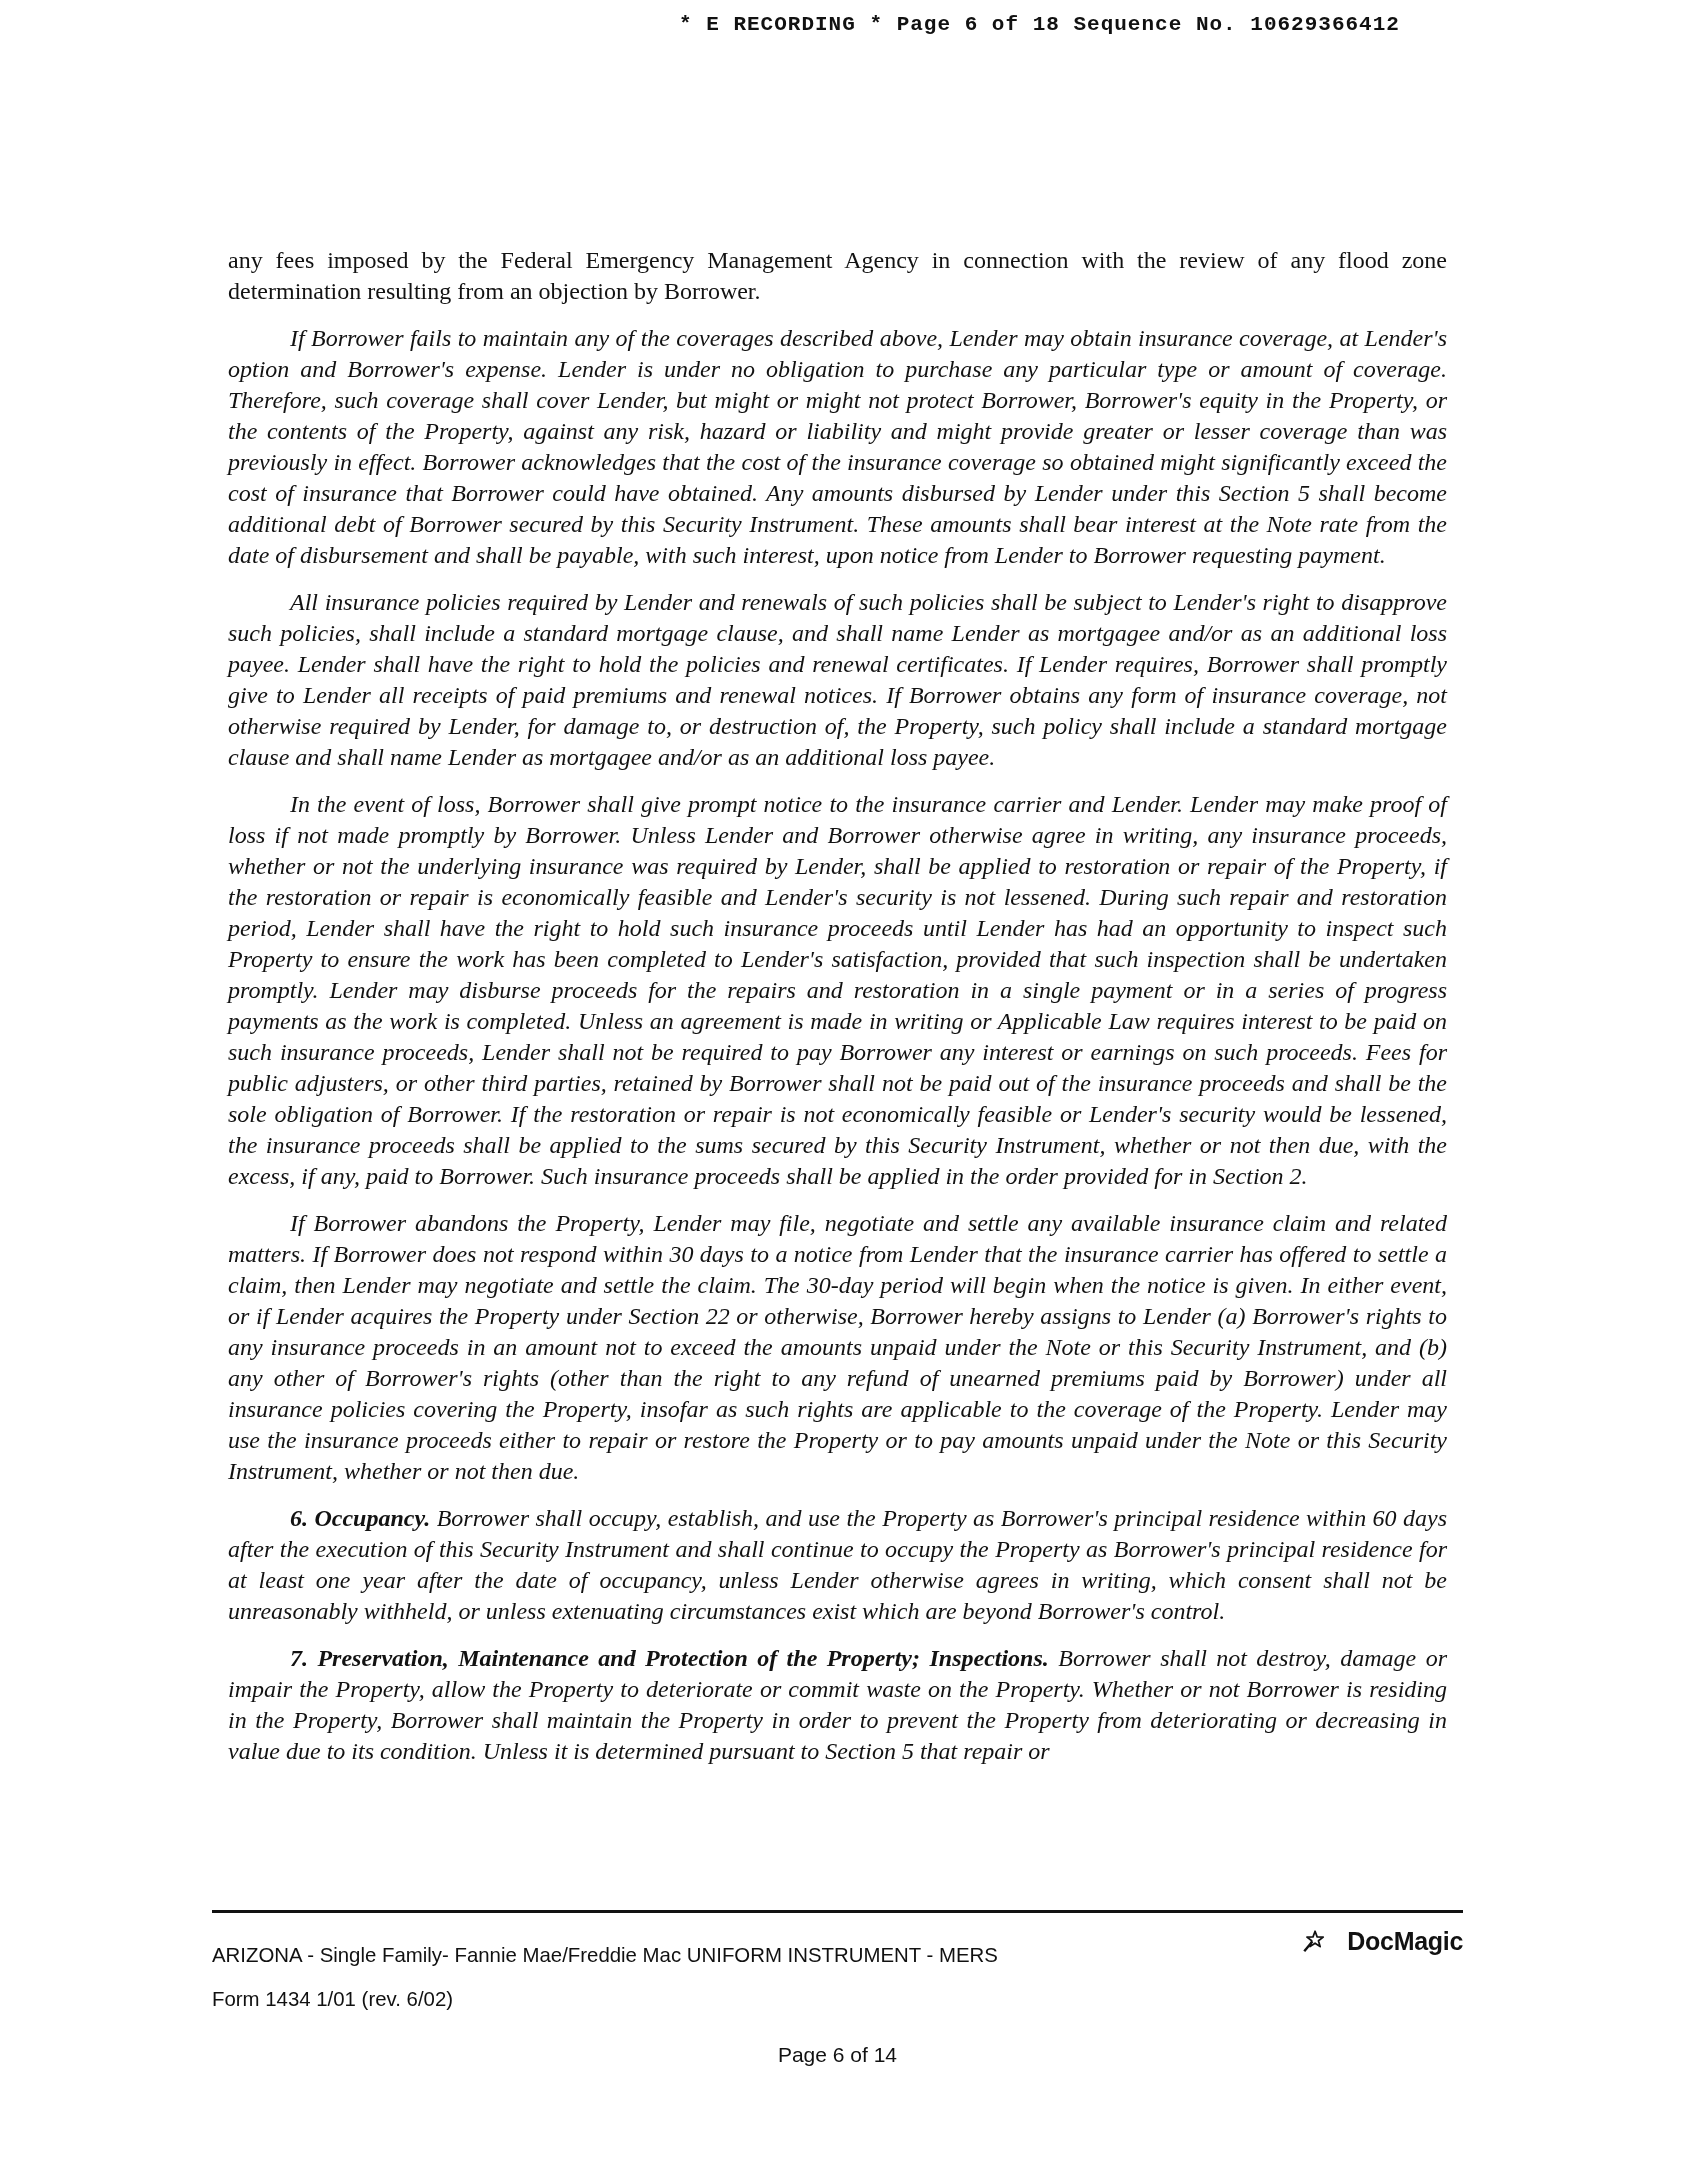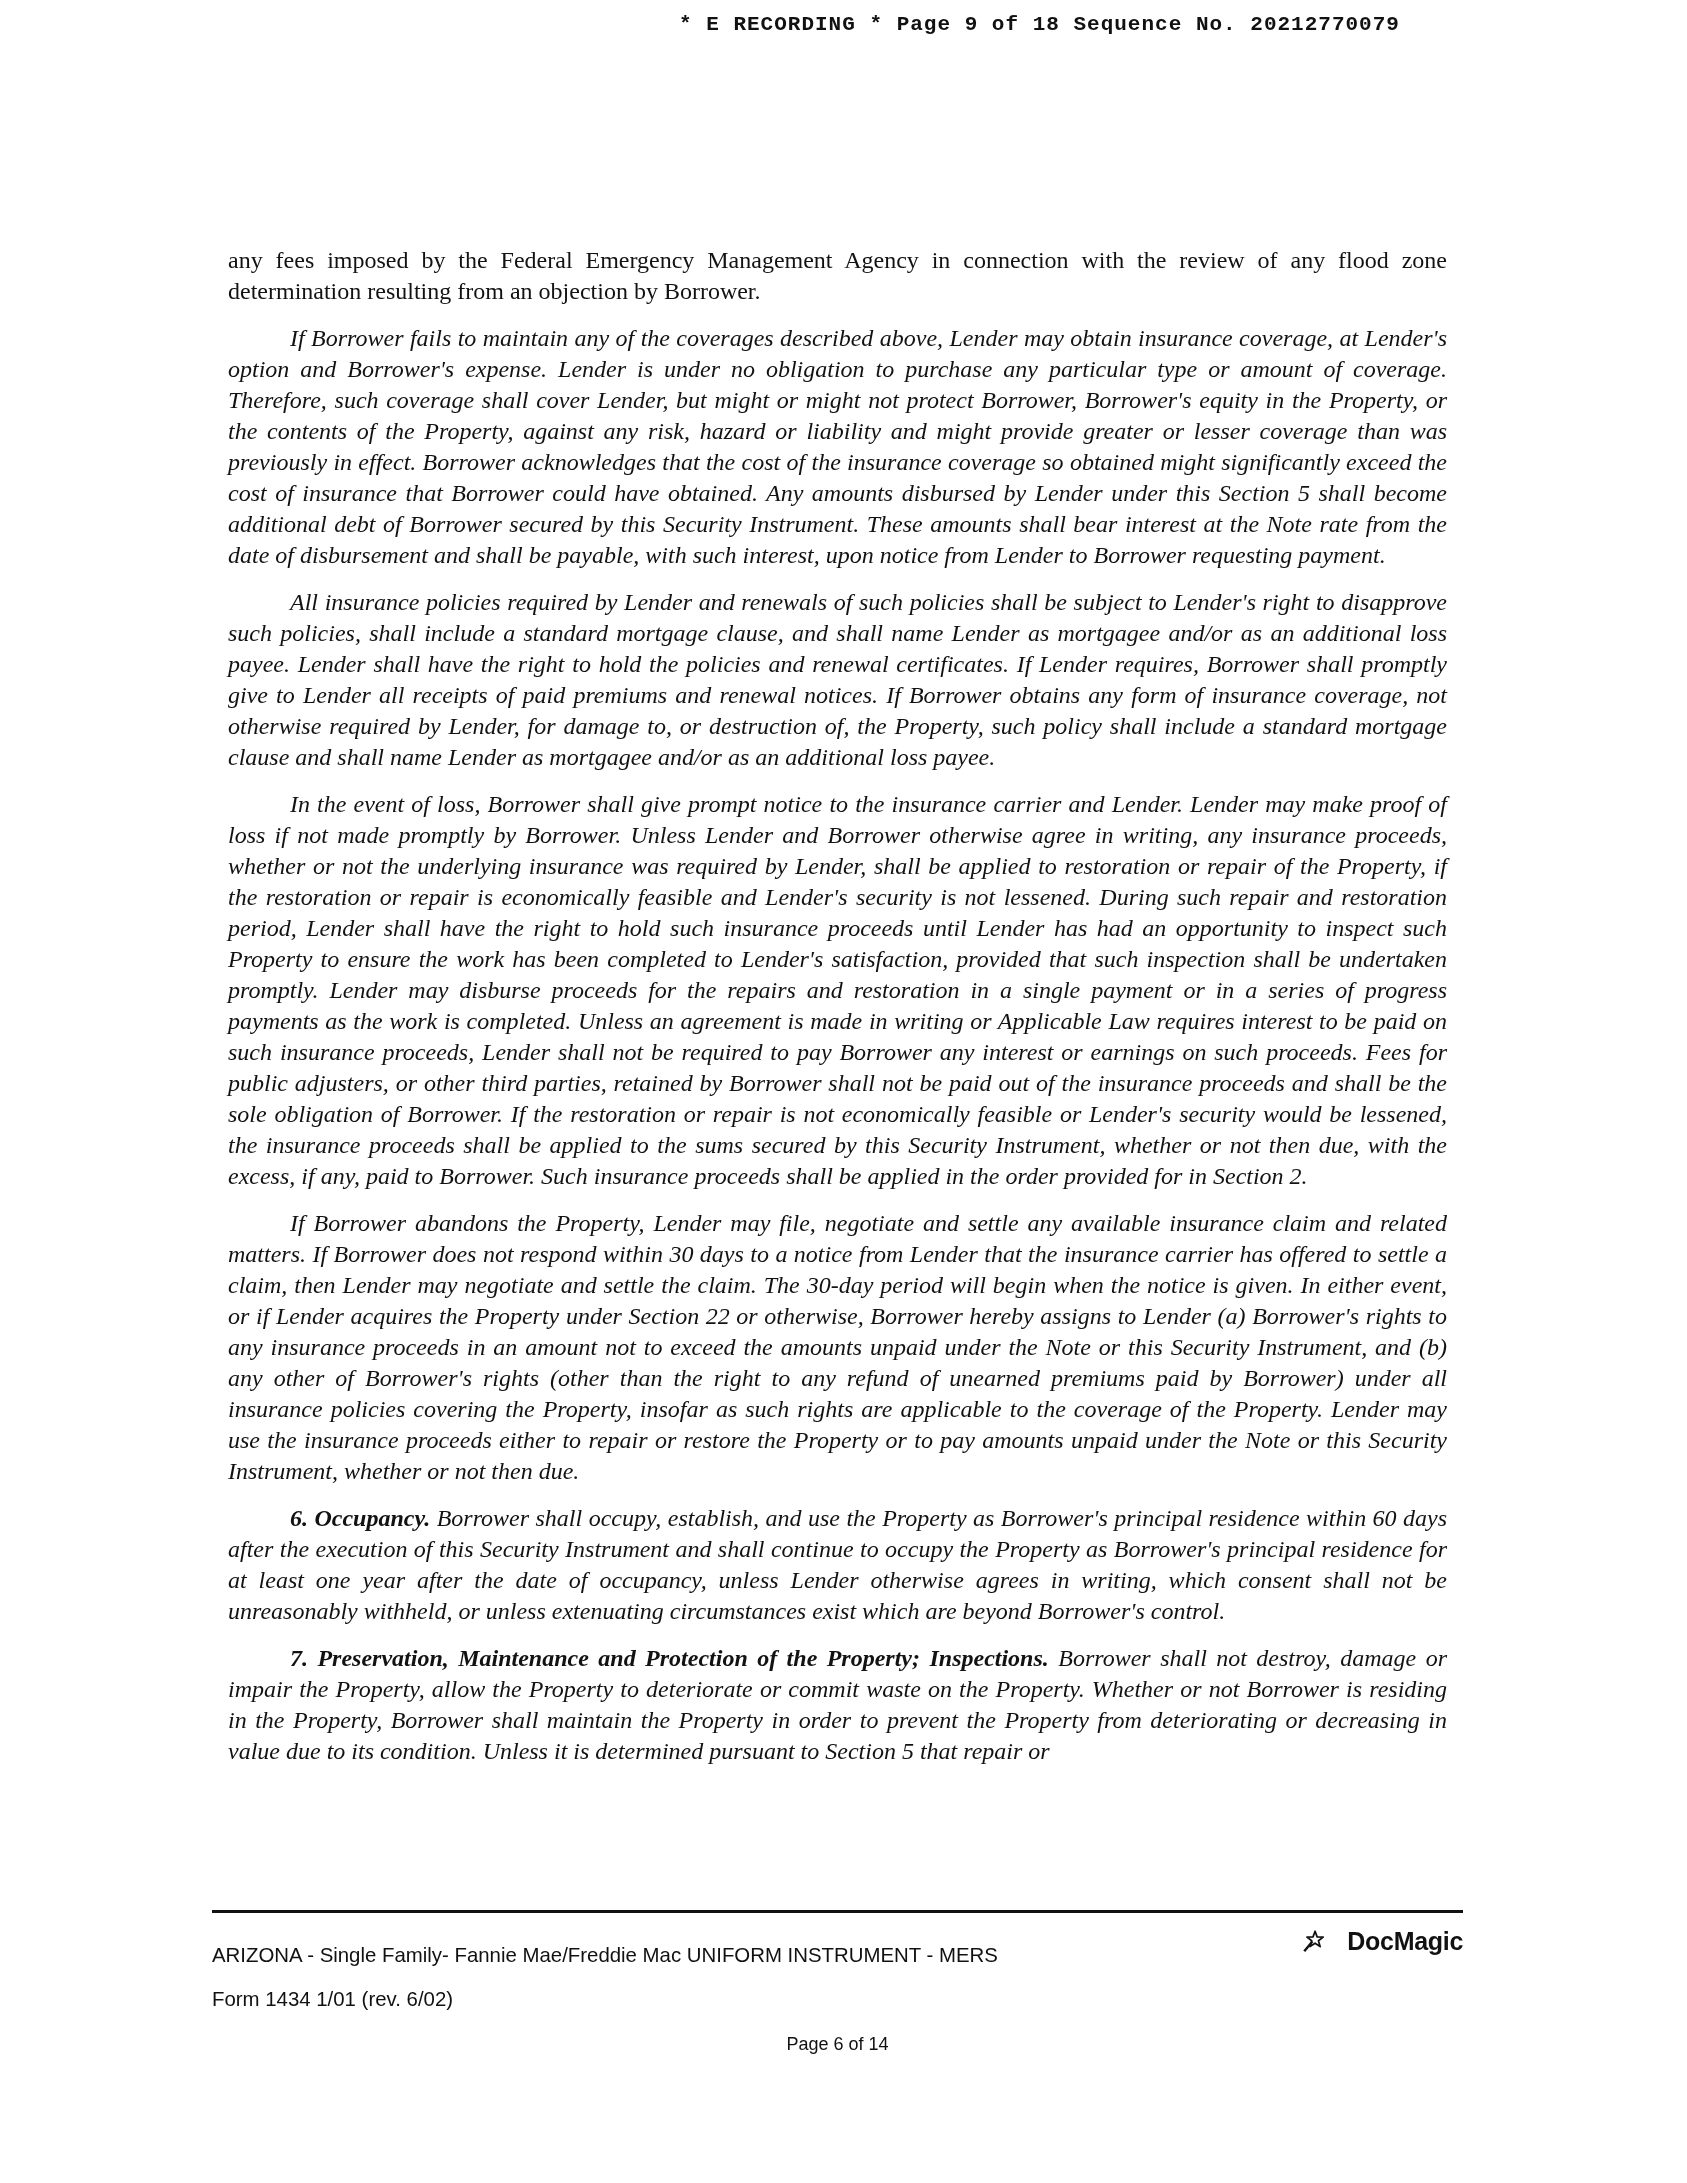--- a/index.html
+++ b/index.html
@@ -81,30 +81,30 @@
     letter-spacing: -0.3px;
     margin-top: 1.3px;
   }
   .brand-icon {
     display: inline-flex;
     width: 26px;
     height: 26px;
   }
   .page-number {
     text-align: center;
-    font-size: 18px;
-    margin-top: 21px;
+    font-size: 21px;
+    margin-top: 30px;
   }
 </style>
 </head>
 <body>
 
 <div class="page">
 
-  <div class="rec-header">* E RECORDING * Page 9 of 18 Sequence No. 20212770079</div>
+  <div class="rec-header">* E RECORDING * Page 6 of 18 Sequence No. 10629366412</div>
 
   <div class="content" id="paragraphs">
       <p>any fees imposed by the Federal Emergency Management Agency in connection with the review of any flood zone determination resulting from an objection by Borrower.</p>
       <p class="indent">If Borrower fails to maintain any of the coverages described above, Lender may obtain insurance coverage, at Lender's option and Borrower's expense. Lender is under no obligation to purchase any particular type or amount of coverage. Therefore, such coverage shall cover Lender, but might or might not protect Borrower, Borrower's equity in the Property, or the contents of the Property, against any risk, hazard or liability and might provide greater or lesser coverage than was previously in effect. Borrower acknowledges that the cost of the insurance coverage so obtained might significantly exceed the cost of insurance that Borrower could have obtained. Any amounts disbursed by Lender under this Section 5 shall become additional debt of Borrower secured by this Security Instrument. These amounts shall bear interest at the Note rate from the date of disbursement and shall be payable, with such interest, upon notice from Lender to Borrower requesting payment.</p>
       <p class="indent">All insurance policies required by Lender and renewals of such policies shall be subject to Lender's right to disapprove such policies, shall include a standard mortgage clause, and shall name Lender as mortgagee and/or as an additional loss payee. Lender shall have the right to hold the policies and renewal certificates. If Lender requires, Borrower shall promptly give to Lender all receipts of paid premiums and renewal notices. If Borrower obtains any form of insurance coverage, not otherwise required by Lender, for damage to, or destruction of, the Property, such policy shall include a standard mortgage clause and shall name Lender as mortgagee and/or as an additional loss payee.</p>
       <p class="indent">In the event of loss, Borrower shall give prompt notice to the insurance carrier and Lender. Lender may make proof of loss if not made promptly by Borrower. Unless Lender and Borrower otherwise agree in writing, any insurance proceeds, whether or not the underlying insurance was required by Lender, shall be applied to restoration or repair of the Property, if the restoration or repair is economically feasible and Lender's security is not lessened. During such repair and restoration period, Lender shall have the right to hold such insurance proceeds until Lender has had an opportunity to inspect such Property to ensure the work has been completed to Lender's satisfaction, provided that such inspection shall be undertaken promptly. Lender may disburse proceeds for the repairs and restoration in a single payment or in a series of progress payments as the work is completed. Unless an agreement is made in writing or Applicable Law requires interest to be paid on such insurance proceeds, Lender shall not be required to pay Borrower any interest or earnings on such proceeds. Fees for public adjusters, or other third parties, retained by Borrower shall not be paid out of the insurance proceeds and shall be the sole obligation of Borrower. If the restoration or repair is not economically feasible or Lender's security would be lessened, the insurance proceeds shall be applied to the sums secured by this Security Instrument, whether or not then due, with the excess, if any, paid to Borrower. Such insurance proceeds shall be applied in the order provided for in Section 2.</p>
       <p class="indent">If Borrower abandons the Property, Lender may file, negotiate and settle any available insurance claim and related matters. If Borrower does not respond within 30 days to a notice from Lender that the insurance carrier has offered to settle a claim, then Lender may negotiate and settle the claim. The 30-day period will begin when the notice is given. In either event, or if Lender acquires the Property under Section 22 or otherwise, Borrower hereby assigns to Lender (a) Borrower's rights to any insurance proceeds in an amount not to exceed the amounts unpaid under the Note or this Security Instrument, and (b) any other of Borrower's rights (other than the right to any refund of unearned premiums paid by Borrower) under all insurance policies covering the Property, insofar as such rights are applicable to the coverage of the Property. Lender may use the insurance proceeds either to repair or restore the Property or to pay amounts unpaid under the Note or this Security Instrument, whether or not then due.</p>
       <p class="indent"><b>6.  Occupancy.  </b>Borrower shall occupy, establish, and use the Property as Borrower's principal residence within 60 days after the execution of this Security Instrument and shall continue to occupy the Property as Borrower's principal residence for at least one year after the date of occupancy, unless Lender otherwise agrees in writing, which consent shall not be unreasonably withheld, or unless extenuating circumstances exist which are beyond Borrower's control.</p>
       <p class="indent"><b>7.  Preservation, Maintenance and Protection of the Property; Inspections.  </b>Borrower shall not destroy, damage or impair the Property, allow the Property to deteriorate or commit waste on the Property. Whether or not Borrower is residing in the Property, Borrower shall maintain the Property in order to prevent the Property from deteriorating or decreasing in value due to its condition. Unless it is determined pursuant to Section 5 that repair or</p>
     </div>

